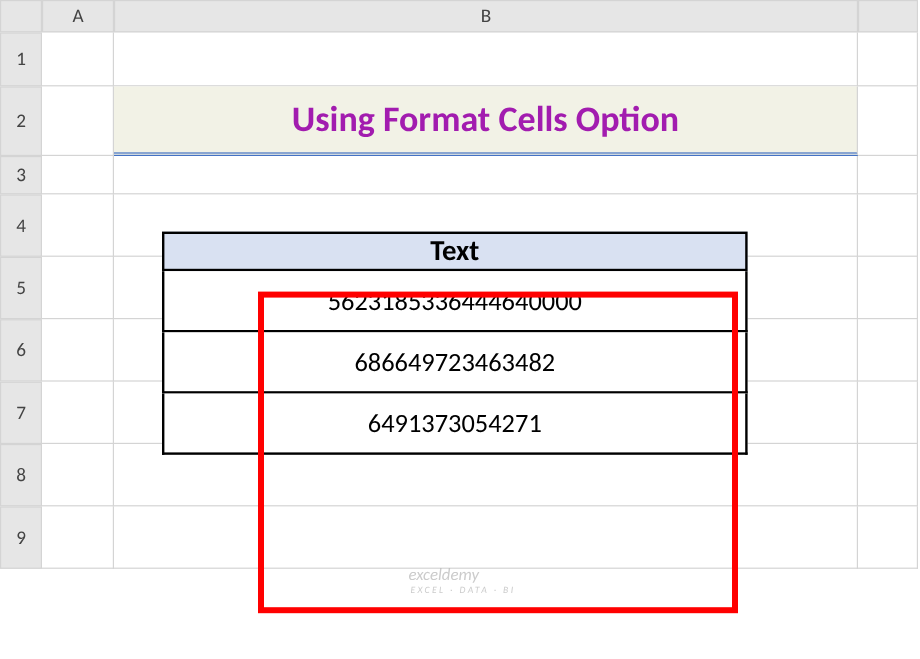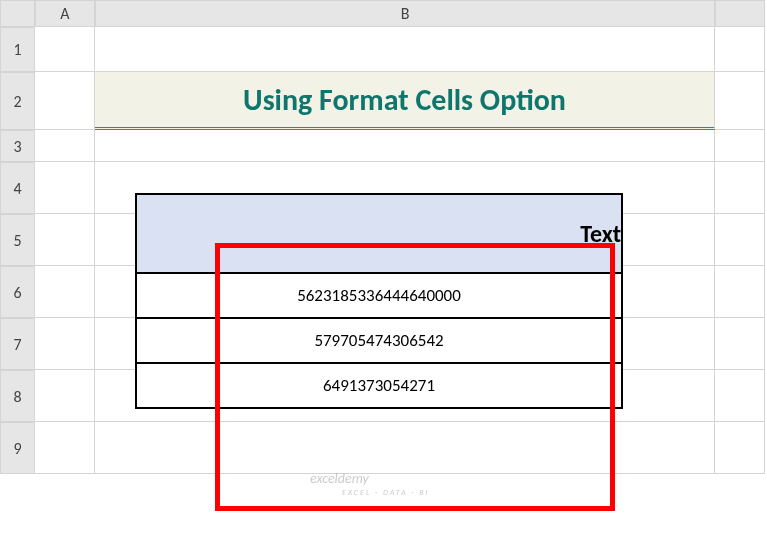--- a/index.html
+++ b/index.html
@@ -55,46 +55,46 @@
     .row5, .row6, .row7, .row8, .row9 { height: 52px; }
     
     .title-cell {
       background: #f2f2e6;
       display: flex;
       align-items: center;
       justify-content: center;
       border-bottom: 3px double #4472c4;
     }
     .title-text {
-      color: #0f766e;
+      color: #a21caf;
       font-size: 30px;
       font-weight: bold;
     }
     
     .table-container {
       position: absolute;
       left: 135px;
       top: 193px;
       width: 488px;
     }
     .header-row {
       background: #d9e1f2;
       border: 2px solid #000;
-      text-align: right;
+      text-align: center;
       font-size: 24px;
       font-weight: bold;
-      padding: 24px 0;
+      padding: 0 0;
       color: #000;
     }
     .data-row {
       border-left: 2px solid #000;
       border-right: 2px solid #000;
       border-bottom: 2px solid #000;
       text-align: center;
-      font-size: 17px;
+      font-size: 22px;
       padding: 11px 0;
       color: #000;
       background: #fff;
     }
     
     .highlight-box {
       position: absolute;
       left: 215px;
       top: 243px;
       width: 400px;
@@ -103,21 +103,21 @@
       pointer-events: none;
     }
     
     .watermark {
       position: absolute;
       left: 310px;
       top: 470px;
       font-size: 14px;
       color: #999;
       opacity: 0.5;
-      text-align: left;
+      text-align: center;
       font-style: italic;
     }
     .watermark-sub {
       font-size: 8px;
       letter-spacing: 2px;
       margin-left: 32px;
     }
   </style>
 </head>
 <body>
@@ -172,21 +172,21 @@
 
   <div class="row-header row9">9</div>
   <div class="cell row9"></div>
   <div class="cell row9"></div>
   <div class="cell row9"></div>
 </div>
 
 <div class="table-container">
   <div class="header-row">Text</div>
   <div class="data-row">5623185336444640000</div>
-  <div class="data-row">579705474306542</div>
+  <div class="data-row">686649723463482</div>
   <div class="data-row">6491373054271</div>
 </div>
 
 <div class="highlight-box"></div>
 
 <div class="watermark">
   <div>exceldemy</div>
   <div class="watermark-sub">EXCEL · DATA · BI</div>
 </div>
 

